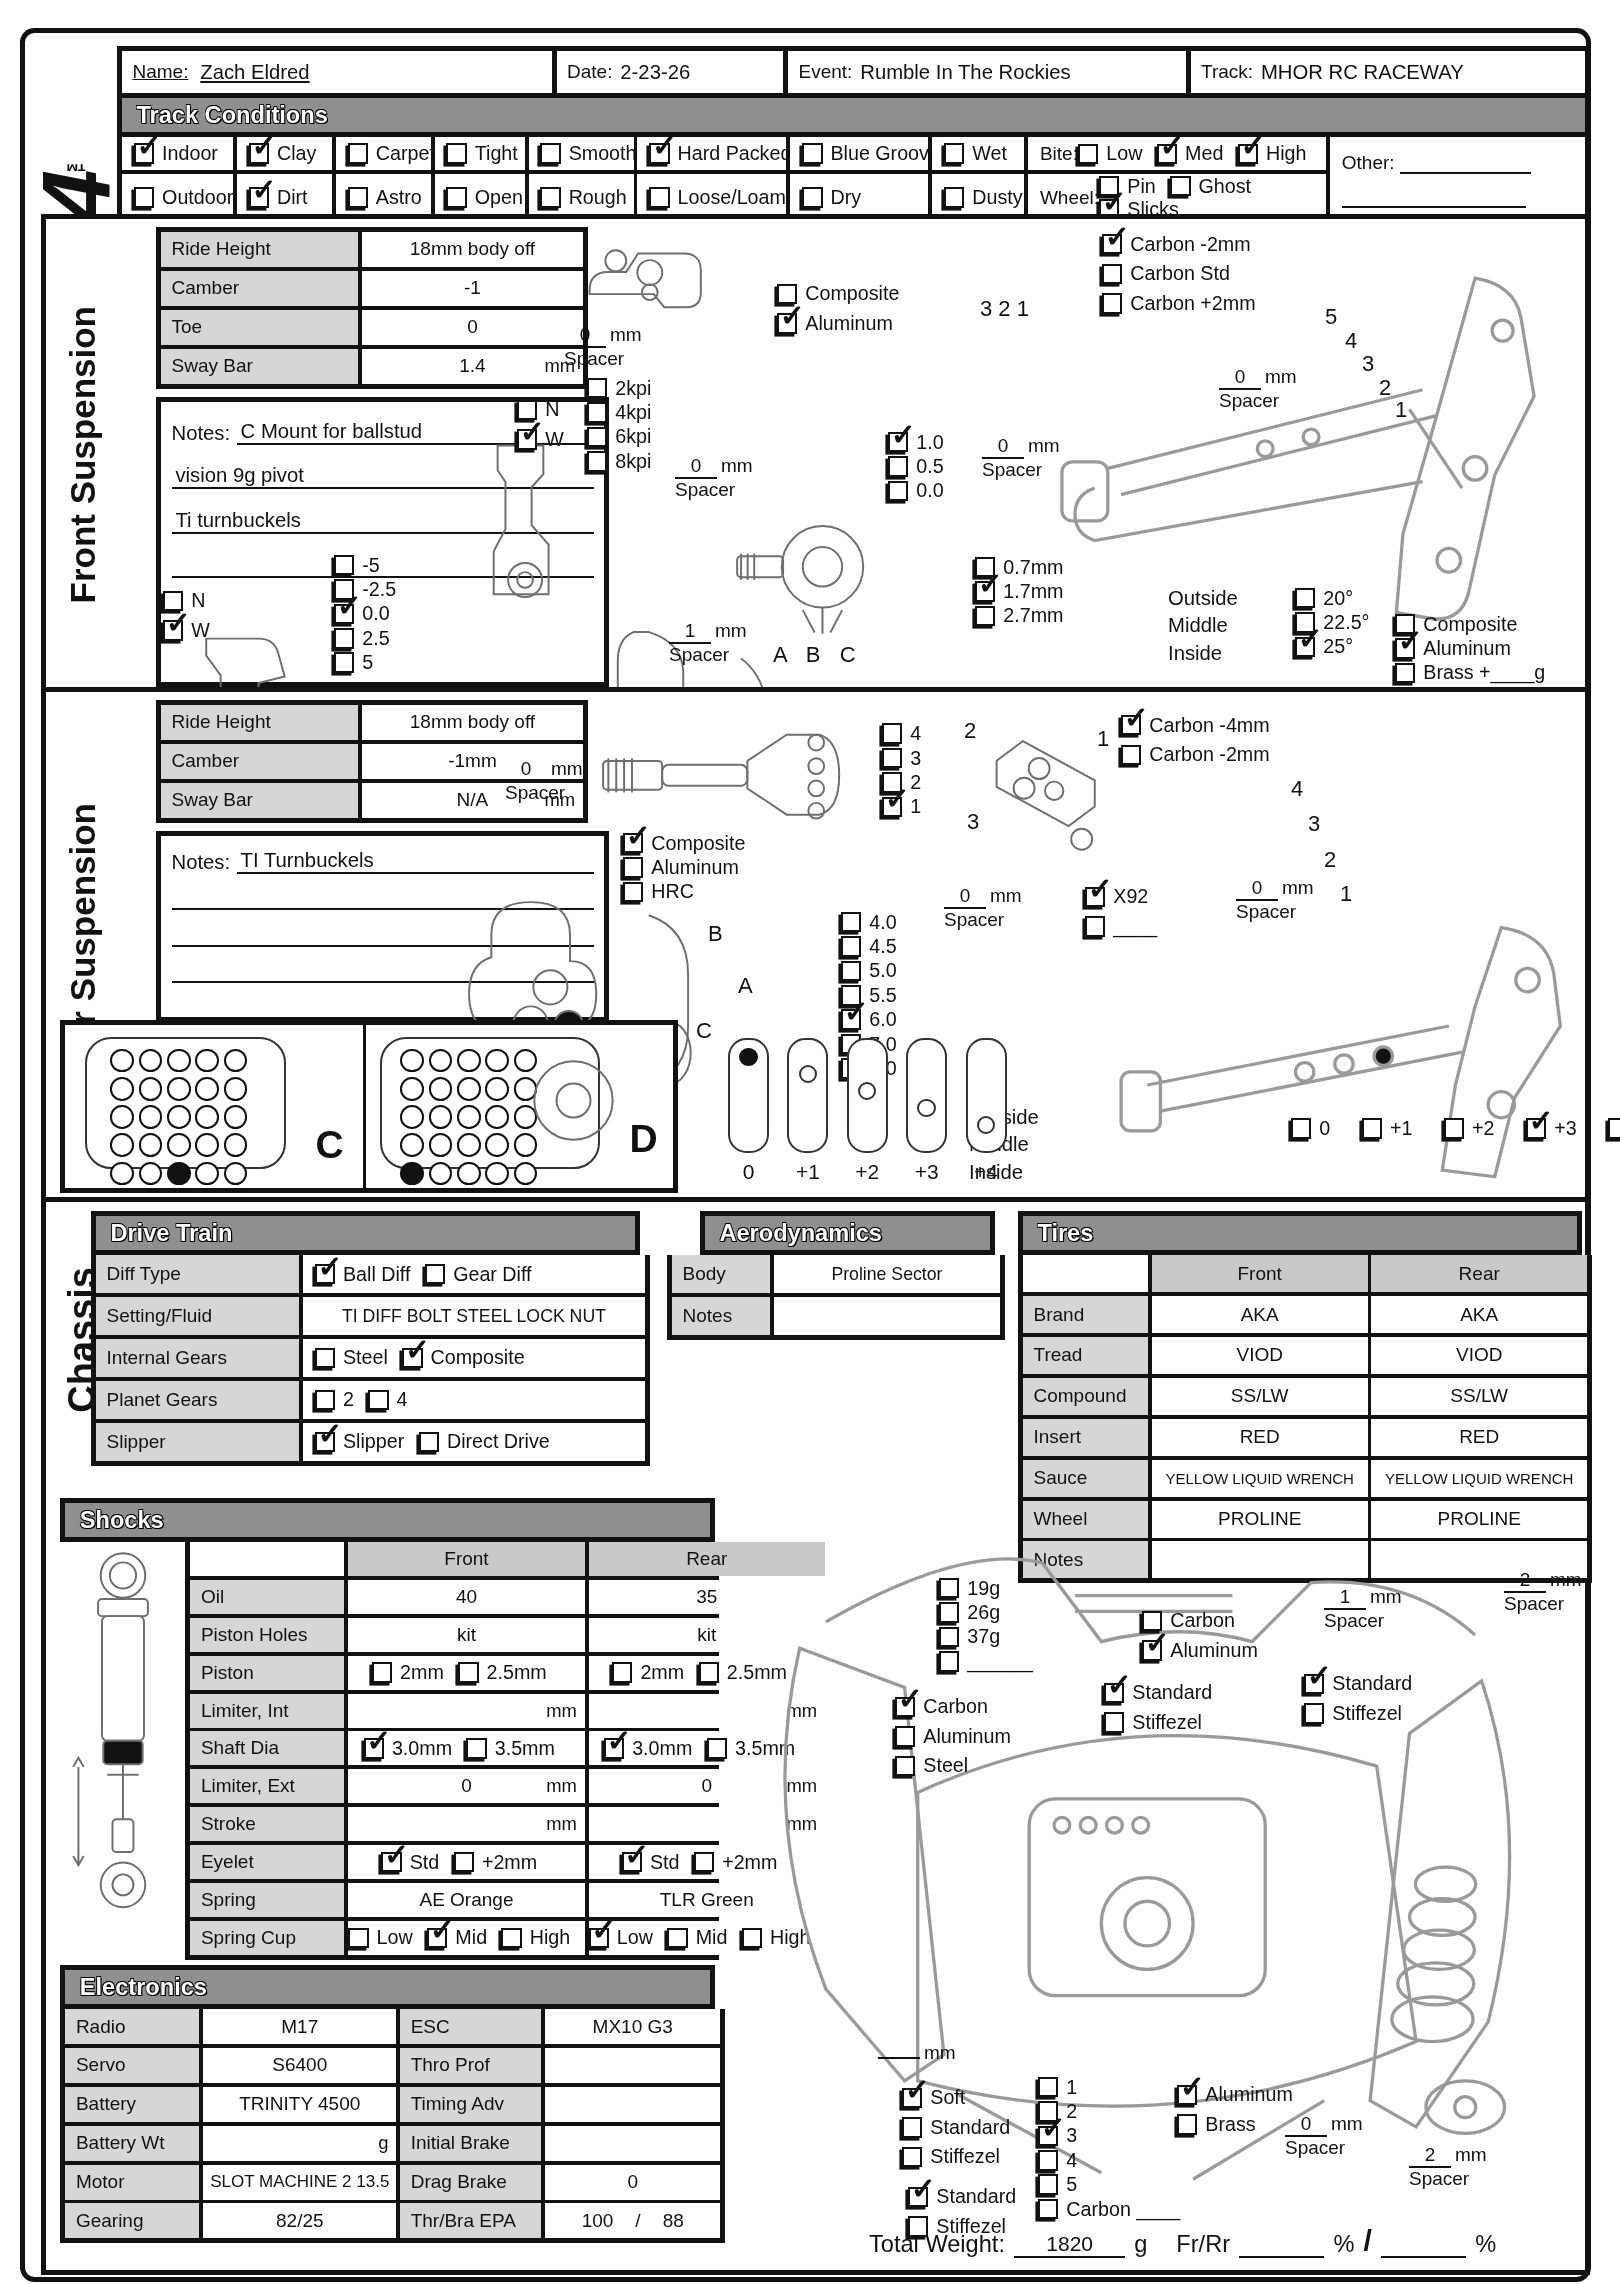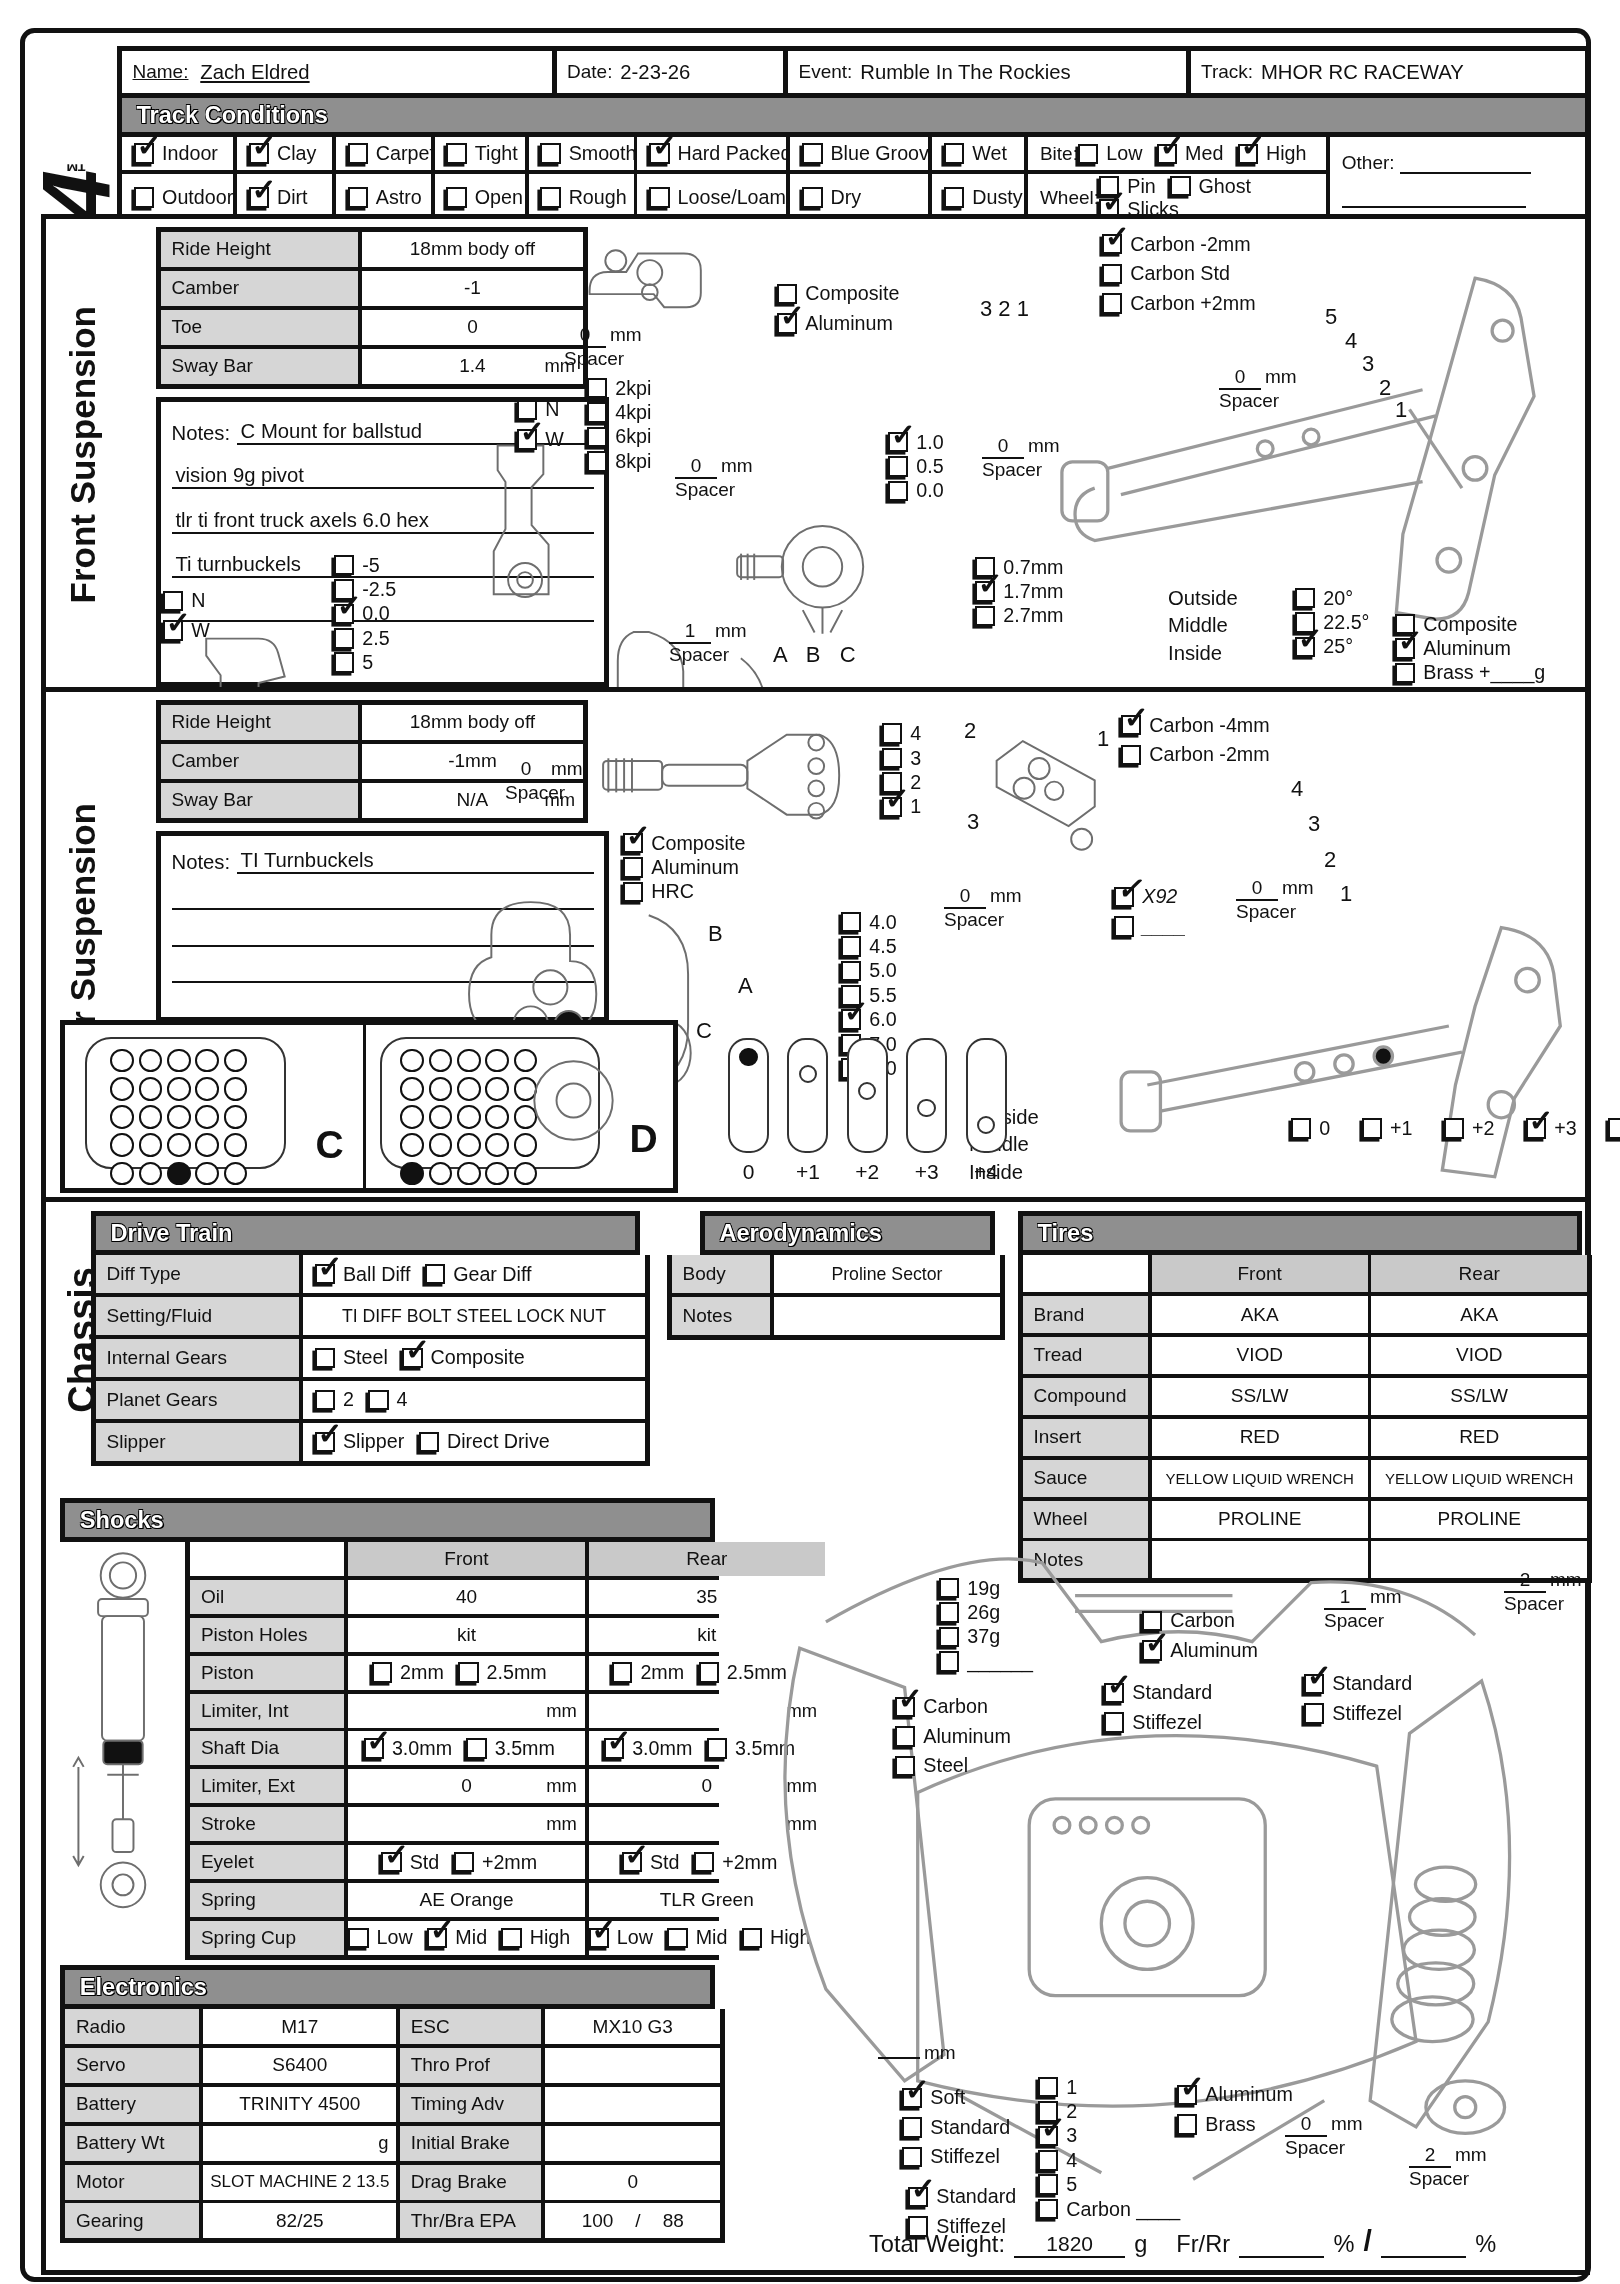--- a/index.html
+++ b/index.html
@@ -240,21 +240,20 @@
         <span class="unit">mm</span>
       </div>
   </div>
 
   <div class="notes" style="left:110px;top:178px;width:422px;height:275px;">
     <div class="nfirst">
         <span>Notes:</span>
         <span class="t">C Mount for ballstud</span>
       </div>
     <div class="nline">vision 9g pivot</div>
-    <div class="nline">tlr ti front truck axels 6.0 hex</div>
     <div class="nline">Ti turnbuckels</div>
     <div class="nline"></div>
   </div>
 
   <div class="sk" style="left:524px;top:13px;width:157px;height:92px;">
     <svg viewBox="0 0 240 140">
         <path d="M30 95 q-2-34 28-34 h28 l18-28 h70 q26 0 26 26 v34 q0 22-22 22 h-34 l-16-20 h-72 q-26 0-26 0z"></path>
         <circle cx="70" cy="44" r="16"></circle>
         <circle cx="122" cy="62" r="19"></circle>
         <circle cx="122" cy="92" r="12"></circle>
@@ -646,21 +645,21 @@
   <div class="vgroup" style="left:1075px;top:18.4px;">
       <span class="cbi">
         <span class="cb on"></span>
         <span class="cbl">Carbon -4mm</span>
       </span>
       <span class="cbi">
         <span class="cb"></span>
         <span class="cbl">Carbon -2mm</span>
       </span>
     </div>
-  <div class="vgroup" style="left:1068px;top:190px;font-style:italic;">
+  <div class="vgroup" style="left:1039px;top:190px;">
       <span class="cbi">
         <span class="cb on"></span>
         <span class="cbl">X92</span>
       </span>
       <span class="cbi">
         <span class="cb"></span>
         <span class="cbl">____</span>
       </span>
     </div>
   <div class="hgroup inline" style="left:1245px;top:425px;">

